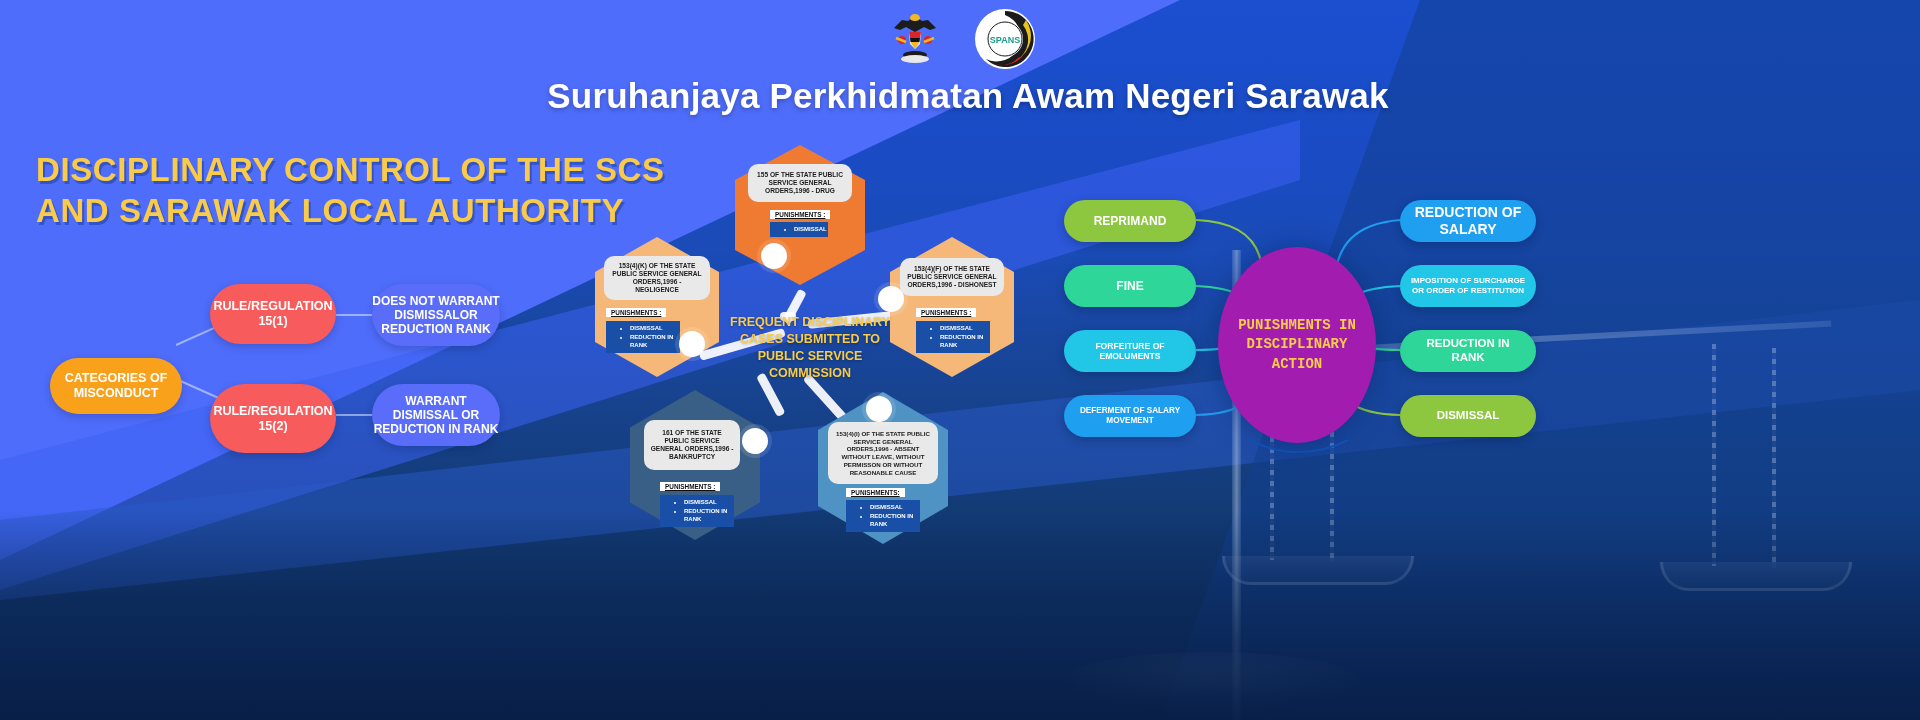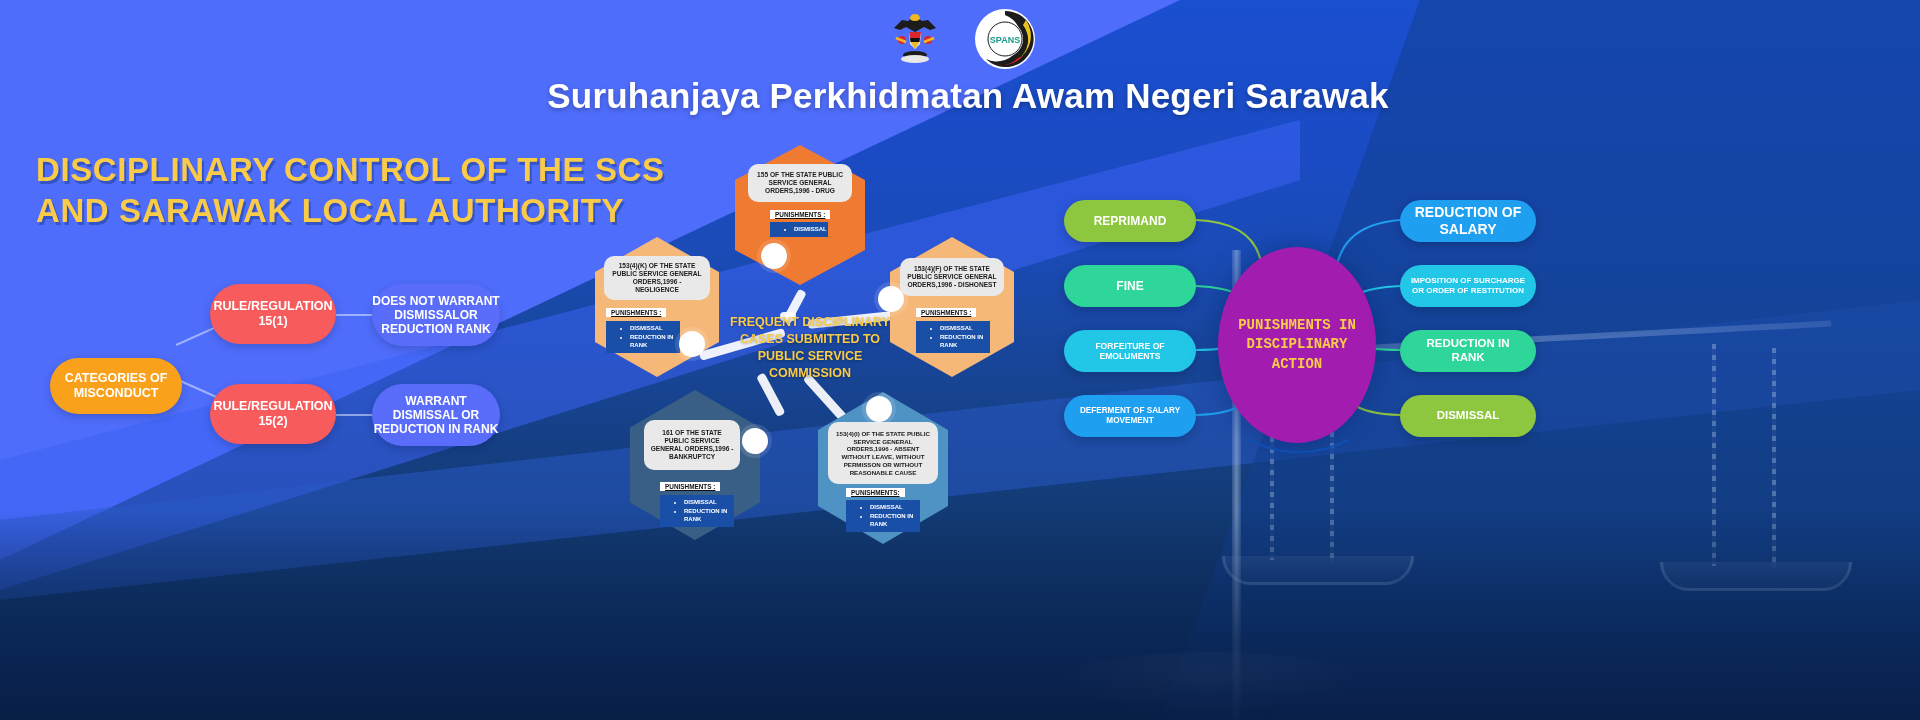--- a/index.html
+++ b/index.html
@@ -51,21 +51,21 @@
     letter-spacing:.6px;font-family:"Liberation Sans",sans-serif;
     text-shadow:2px 3px 0 rgba(20,50,130,.45);}
   .main-title div{white-space:nowrap;}
 
   
   .pill{position:absolute;border-radius:999px;display:flex;align-items:center;justify-content:center;
     text-align:center;color:#fff;font-weight:600;line-height:1.18;
     font-family:"Liberation Sans",sans-serif;box-shadow:0 3px 9px rgba(5,25,60,.22);}
   .pill-orange{left:50px;top:332px;width:132px;height:56px;background:#f9a11b;font-size:12.5px;margin-top:26px;}
   .pill-red1{left:210px;top:284px;width:126px;height:60px;background:#f75b5b;font-size:12.5px;}
-  .pill-red2{left:210px;top:384px;width:126px;height:60px;background:#f75b5b;font-size:12.5px;}
+  .pill-red2{left:210px;top:384px;width:126px;height:69px;background:#f75b5b;font-size:12.5px;}
   .pill-blue1{left:372px;top:284px;width:128px;height:62px;background:#5a6cfa;font-size:12px;}
   .pill-blue2{left:372px;top:384px;width:128px;height:62px;background:#5a6cfa;font-size:12px;}
   .connector{position:absolute;height:1.5px;background:rgba(225,235,255,.55);transform-origin:left center;}
 
   
   .hex{position:absolute;clip-path:polygon(50% 0%,100% 25%,100% 75%,50% 100%,0% 75%,0% 25%);}
   .hex-orange{background:#ef7b32;}
   .hex-peach{background:#f5b878;}
   .hex-slate{background:#3a5f86;}
   .hex-steel{background:#4f93c4;}

